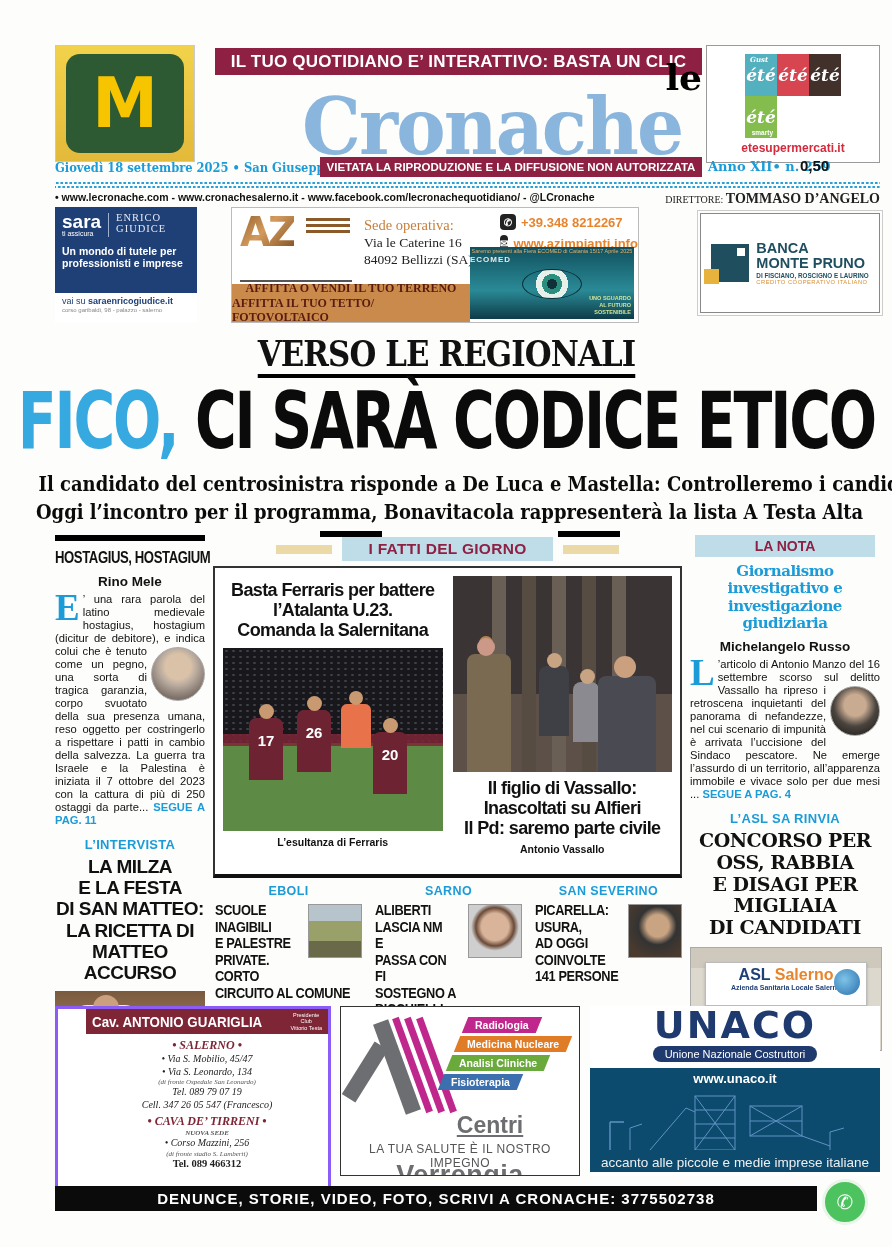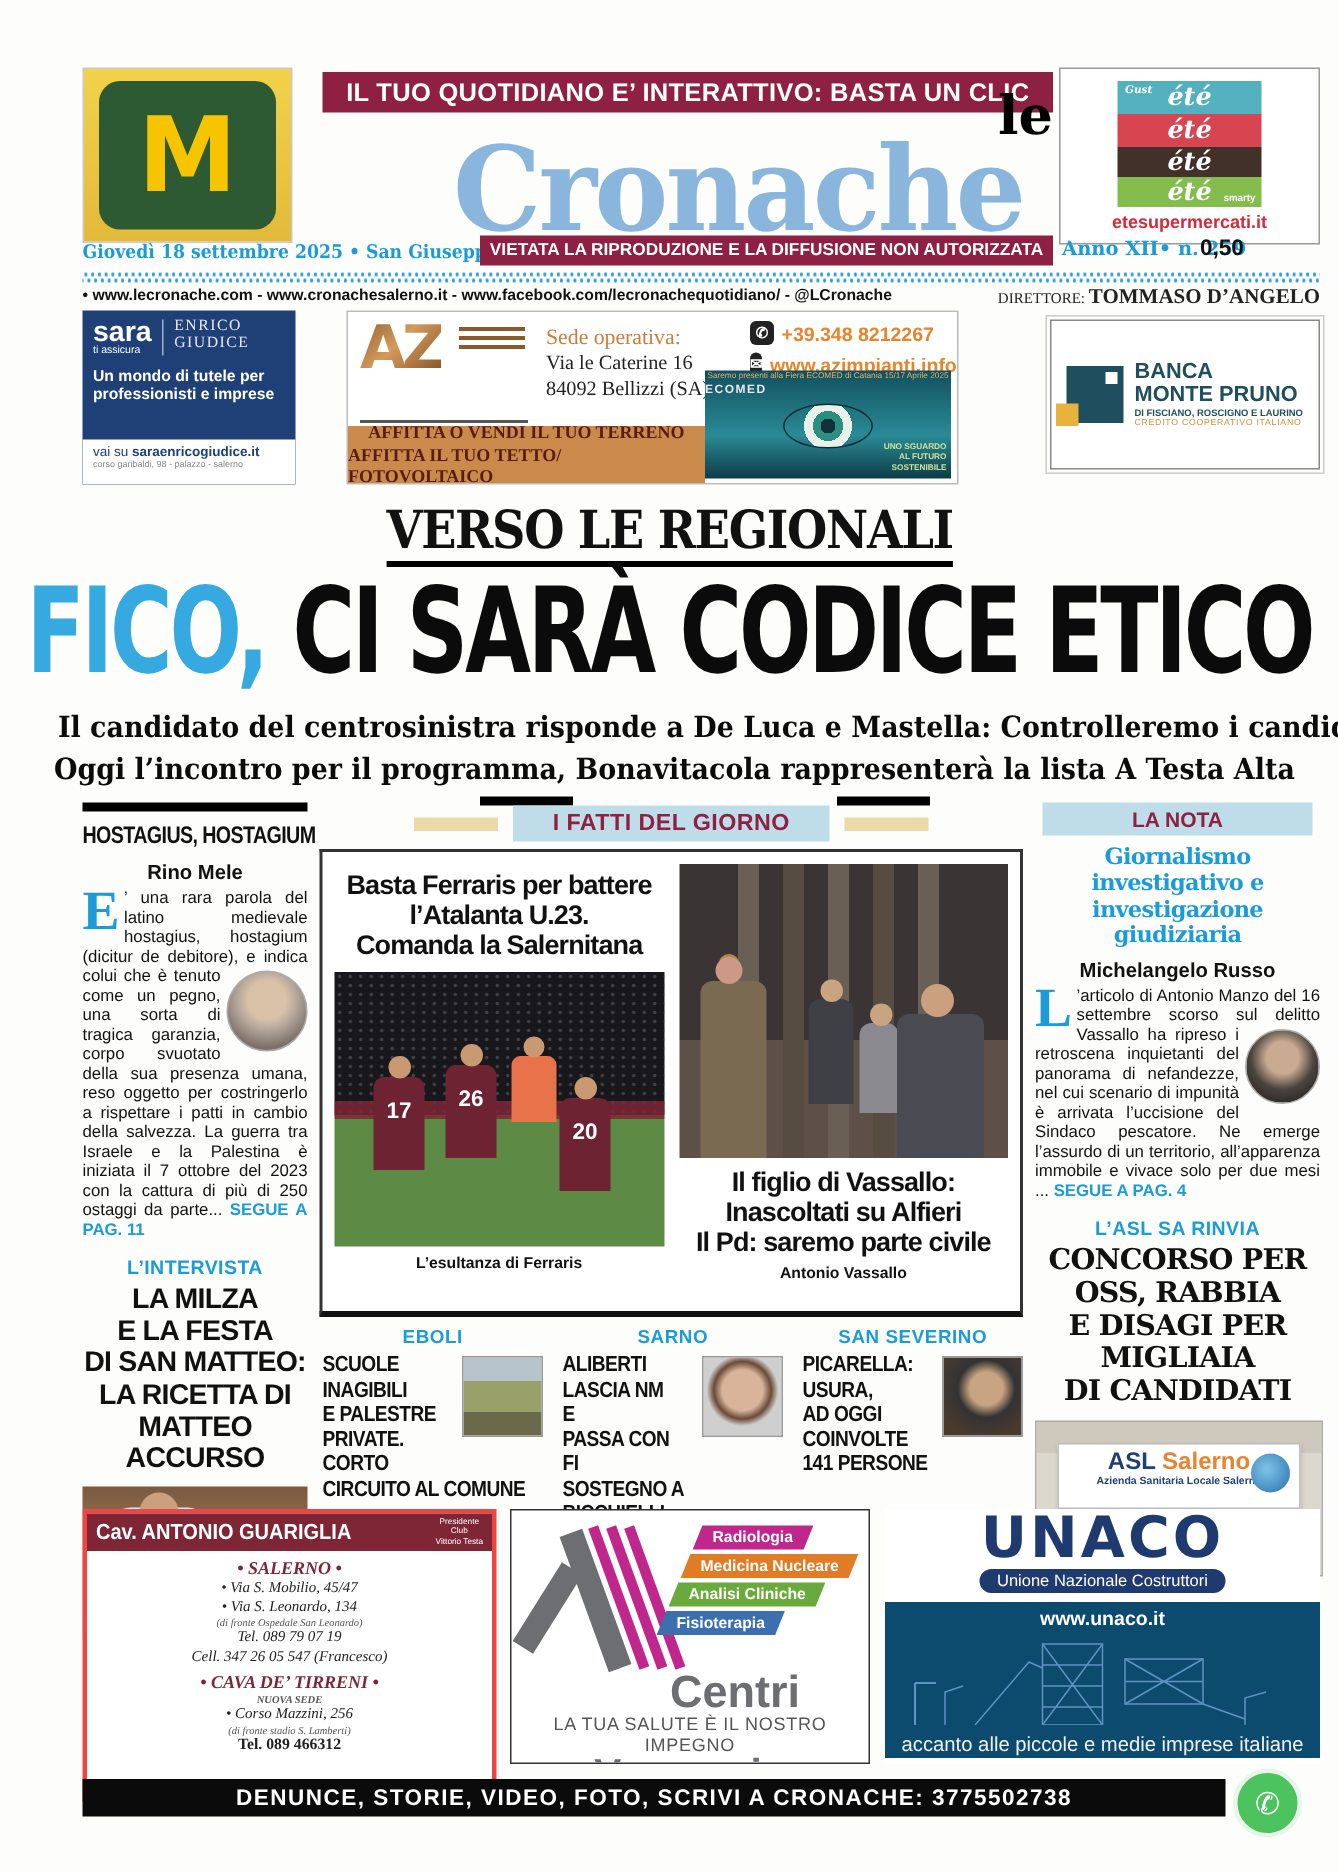--- a/index.html
+++ b/index.html
@@ -9,21 +9,21 @@
   .cond{display:inline-block;transform-origin:center;}
   
   .mc-ad{left:55px;top:45px;width:140px;height:117px;background:linear-gradient(180deg,#f2d24b,#e3b93a);padding:0;box-sizing:border-box;border:1px solid #c9c9c9;display:flex;align-items:center;justify-content:center;}
   .mc-inner{width:118px;height:99px;background:#2e5a33;border-radius:14px;display:flex;align-items:center;justify-content:center;}
   .mc-m{color:#f7c500;font-size:66px;font-weight:bold;font-family:"DejaVu Sans",sans-serif;line-height:1;transform:scaleY(1.05);}
   .banner-top{left:215px;top:48px;width:487px;height:27px;background:#8e2043;color:#fff;font-weight:bold;font-size:17px;display:flex;align-items:center;justify-content:center;letter-spacing:.2px;}
   .logo-row{left:215px;top:68px;width:487px;height:86px;display:flex;align-items:flex-end;justify-content:center;font-family:"DejaVu Serif",serif;font-weight:bold;line-height:.85;flex-direction:column;}
   .logo-le{font-size:36px;color:#000;padding-bottom:2px;}
   .logo-name{font-size:78px;color:#8ab6dd;letter-spacing:-2px;transform:scaleX(.95);transform-origin:left bottom;}
   .ete{left:706px;top:45px;width:174px;height:118px;border:1px solid #9a9a9a;background:#fff;box-sizing:border-box;display:flex;flex-direction:column;align-items:center;justify-content:center;gap:3px;}
-  .ete-grid{width:96px;height:84px;display:grid;grid-template-columns:1fr;grid-template-rows:1fr 1fr;}
+  .ete-grid{width:96px;height:84px;display:grid;grid-template-columns:1fr 1fr 1fr;grid-template-rows:1fr 1fr;}
   .ete-cell{display:flex;align-items:center;justify-content:center;color:#fff;font-family:"DejaVu Serif",serif;font-style:italic;font-weight:bold;font-size:17px;position:relative;}
   .ete-cell small{position:absolute;bottom:2px;right:4px;font-size:6.5px;font-style:normal;font-family:"Liberation Sans",sans-serif;}
   .ete-cell .gust{position:absolute;top:1px;left:5px;font-size:7px;}
   .ete-site{color:#d42a3c;font-weight:bold;font-size:12px;}
   .date-line{left:55px;top:160px;width:280px;color:#1b9cd9;font-family:"DejaVu Serif",serif;font-weight:bold;font-size:12.5px;transform:scaleX(.92);transform-origin:left;white-space:nowrap;}
   .banner-vietata{left:320px;top:157px;width:382px;height:20px;background:#8e2043;color:#fff;font-weight:bold;font-size:11.5px;display:flex;align-items:center;justify-content:center;}
   .issue{left:708px;top:159px;color:#1b9cd9;font-family:"DejaVu Serif",serif;font-weight:bold;font-size:13px;}
   .price{left:800px;top:157px;width:80px;font-weight:bold;font-size:15px;color:#111;}
   .dots{left:55px;top:181px;width:825px;height:8px;background-image:radial-gradient(circle,#2a9fd8 1.1px,transparent 1.3px),radial-gradient(circle,#2a9fd8 1.1px,transparent 1.3px);background-size:4.5px 4px;background-position:0 0,2px 4px;background-repeat:repeat-x;}
   .sites{left:55px;top:191px;width:620px;font-weight:bold;font-size:10.5px;color:#111;}
@@ -134,21 +134,21 @@
   .nota-title{color:#1b9cd9;font-weight:bold;font-size:15px;text-align:center;line-height:1.15;font-family:"DejaVu Serif",serif;letter-spacing:-.5px;}
   .asl-title{font-weight:bold;font-size:19px;text-align:center;line-height:1.15;letter-spacing:-.5px;font-family:"DejaVu Serif",serif;}
   .asl-photo{width:190px;height:102px;margin-top:8px;background:linear-gradient(180deg,#cfc9bd 0 20%,#ddd8ce 20% 100%);position:relative;overflow:hidden;border:1px solid #aaa;}
   .asl-sign{position:absolute;left:14px;top:14px;width:160px;height:42px;background:#fff;border:1px solid #bbb;text-align:center;box-shadow:0 2px 3px rgba(0,0,0,.2);}
   .asl-sign .l1{font-size:16px;font-weight:bold;margin-top:3px;}
   .asl-sign .asl-b{color:#1f4077;} .asl-sign .asl-o{color:#e8842c;}
   .asl-sign .l2{font-size:7px;color:#1f4077;font-weight:bold;}
   .asl-globe{position:absolute;right:6px;top:6px;width:26px;height:26px;border-radius:50%;background:radial-gradient(circle at 40% 40%,#7ec4e8,#2a6fad);}
   .asl-door{position:absolute;left:58px;bottom:0;width:74px;height:40px;background:#3a3f46;}
   
-  .guariglia{left:55px;top:1006px;width:276px;height:195px;border:3px solid #ef4444;background:#fff;box-sizing:border-box;position:absolute;}
+  .guariglia{left:55px;top:1006px;width:276px;height:195px;border:3px solid #8b5cf6;background:#fff;box-sizing:border-box;position:absolute;padding-left:28px;}
   .gua-hdr{height:25px;background:#7e2636;color:#fff;display:flex;align-items:center;justify-content:space-between;padding:0 6px;}
   .gua-name{font-weight:bold;font-size:14.5px;white-space:nowrap;transform:scaleX(.92);transform-origin:left;}
   .gua-badge{font-size:5.5px;text-align:center;line-height:1.2;white-space:pre-line;}
   .gua-body{display:flex;height:139px;}
   .gua-left{width:152px;padding:4px;box-sizing:border-box;text-align:center;}
   .gua-photo{width:100%;height:78px;background:repeating-linear-gradient(45deg,#a04a58 0 3px,#d8ccc4 3px 5px,#8a3a4a 5px 8px);position:relative;overflow:hidden;border:1px solid #999;}
   .gua-photo .man{position:absolute;left:50%;bottom:0;transform:translateX(-50%);width:34px;height:44px;background:#181818;border-radius:8px 8px 0 0;}
   .gua-photo .man::before{content:"";position:absolute;top:-10px;left:11px;width:13px;height:13px;border-radius:50%;background:#caa07e;}
   .gua-photo .man::after{content:"";position:absolute;top:-8px;left:-10px;width:54px;height:8px;background:#181818;border-radius:4px;transform:rotate(-14deg);box-shadow:0 6px 0 #181818;}
   .gua-dal{font-size:10px;font-weight:bold;color:#333;margin-top:4px;}
@@ -166,21 +166,21 @@
   .ver-m{position:absolute;top:0;width:7px;height:100px;background:#c0278d;transform:rotate(-20deg);}
   .vm1{left:58px;} .vm2{left:70px;} .vm3{left:82px;}
   .ver-services{position:absolute;left:98px;top:10px;}
   .ver-svc{color:#fff;font-weight:bold;font-size:10.5px;padding:2px 10px;margin-bottom:3px;transform:skewX(-22deg);width:max-content;}
   .ver-svc span{display:inline-block;transform:skewX(22deg);}
   .svc0{background:#c0278d;margin-left:26px;}
   .svc1{background:#e07b26;margin-left:18px;}
   .svc2{background:#6aaa3c;margin-left:10px;}
   .svc3{background:#3c6fad;margin-left:2px;}
   .ver-name{position:absolute;left:0;top:108px;width:100%;text-align:center;color:#6d6e71;font-weight:bold;line-height:.92;}
-  .ver-name .n1{font-size:30px;display:block;padding-left:60px;}
+  .ver-name .n1{font-size:23px;display:block;padding-left:60px;text-decoration:underline;}
   .ver-name .n2{font-size:27px;display:block;letter-spacing:.5px;margin-top:27px;}
   .ver-slogan{position:absolute;left:0;bottom:5px;width:100%;text-align:center;color:#555;font-size:12px;letter-spacing:.5px;}
   .unaco{left:590px;top:1006px;width:290px;height:170px;position:absolute;background:#fff;}
   .unaco-top{height:62px;text-align:center;}
   .unaco-name{color:#1e3a6e;font-weight:bold;font-size:38px;line-height:1;letter-spacing:2px;font-family:"DejaVu Sans",sans-serif;}
   .unaco-pill{display:inline-block;background:#1e3a6e;color:#fff;font-size:11px;padding:2px 12px;border-radius:8px;margin-top:1px;}
   .unaco-box{height:104px;background:#0c4a6e;position:relative;overflow:hidden;}
   .unaco-web{color:#fff;font-weight:bold;font-size:13px;text-align:center;padding-top:3px;}
   .unaco-slogan{position:absolute;bottom:2px;width:100%;text-align:center;color:#f0f0f0;font-size:13.5px;}
   .wirefr{position:absolute;left:0;top:20px;width:100%;height:62px;}

